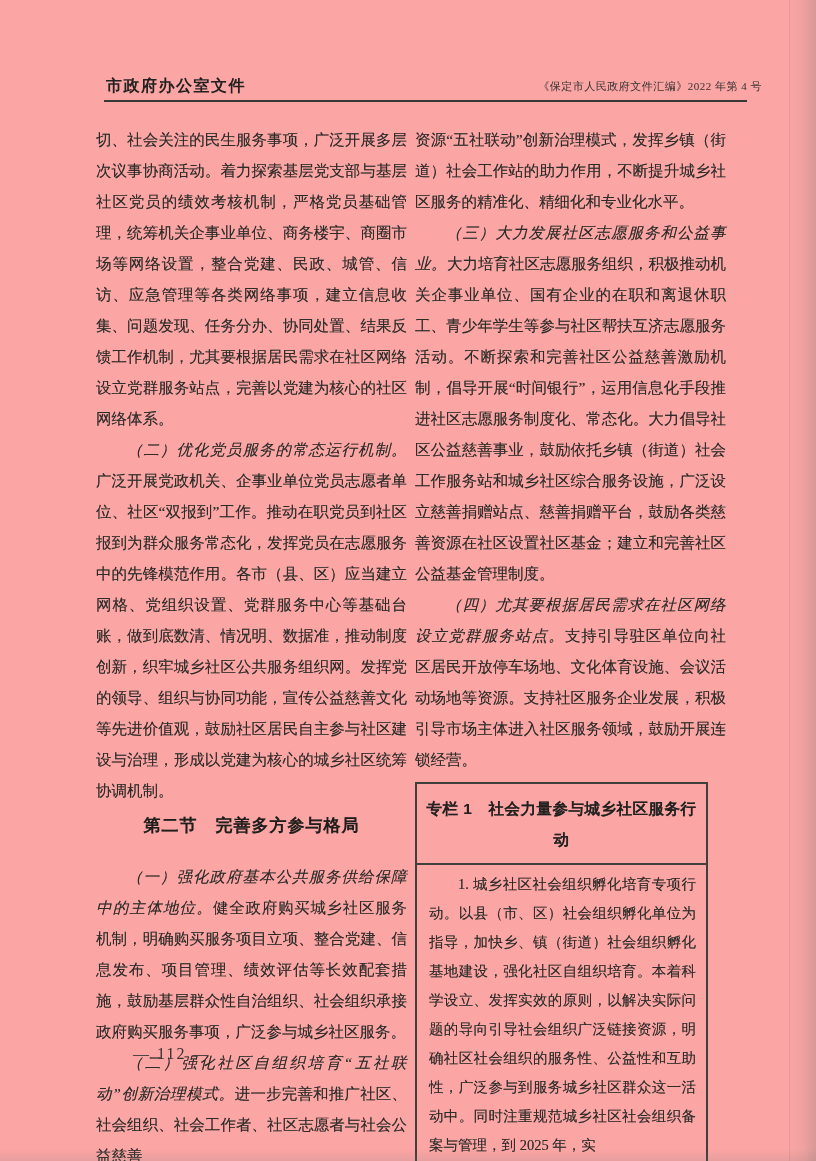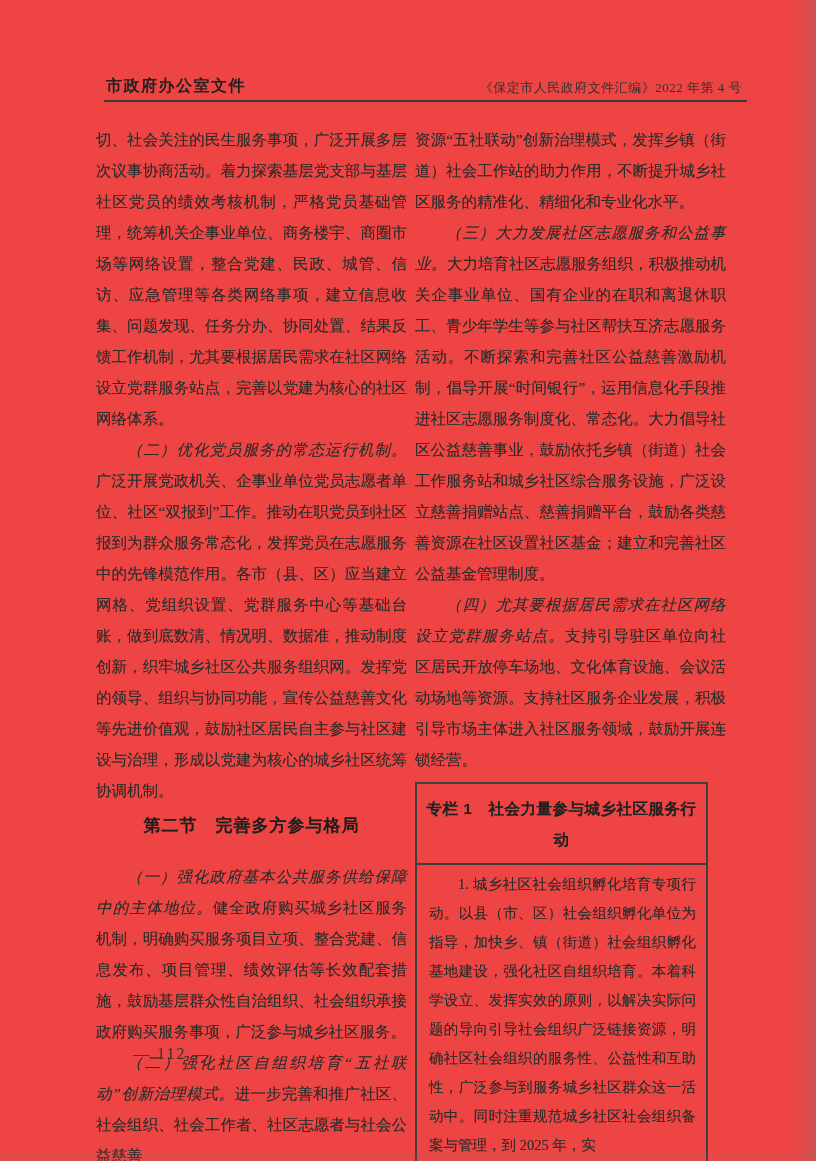--- a/index.html
+++ b/index.html
@@ -4,21 +4,21 @@
 <style>
   html, body { margin: 0; padding: 0; }
   body {
     width: 816px; height: 1161px;
     background: #efeeea;
     font-family: "Liberation Serif", serif;
   }
   .page {
     position: relative;
     width: 816px; height: 1161px;
-    background: #ef4444;
+    background: #fca5a5;
     overflow: hidden;
     color: #2d2c29;
   }
   
   .scan-edge-right {
     position: absolute; top: 0; right: 0; width: 28px; height: 100%;
     background: linear-gradient(to right, rgba(125,122,115,0) 0%, rgba(125,122,115,0.10) 55%, rgba(125,122,115,0.30) 100%);
     pointer-events: none;
   }
   .scan-line-right {
@@ -31,22 +31,22 @@
     background: linear-gradient(to bottom, rgba(125,122,115,0), rgba(125,122,115,0.16));
     pointer-events: none;
   }
   
   .hdr-left {
     position: absolute; left: 106px; top: 76px;
     font-family: "Liberation Sans", sans-serif;
     font-weight: bold; font-size: 16px; letter-spacing: 1.5px; color: #222120;
   }
   .hdr-right {
-    position: absolute; right: 74px; top: 79px;
-    font-size: 13px; letter-spacing: 0.5px; color: #33322f;
+    position: absolute; right: 54px; top: 79px;
+    font-size: 11px; letter-spacing: 0.5px; color: #33322f;
   }
   .hdr-rule {
     position: absolute; left: 104px; right: 69px; top: 100px; height: 2px;
     background: #3a3936;
   }
   
   .col {
     position: absolute; top: 124px; width: 311px;
     font-size: 15.5px; line-height: 31px;
     text-align: justify;

